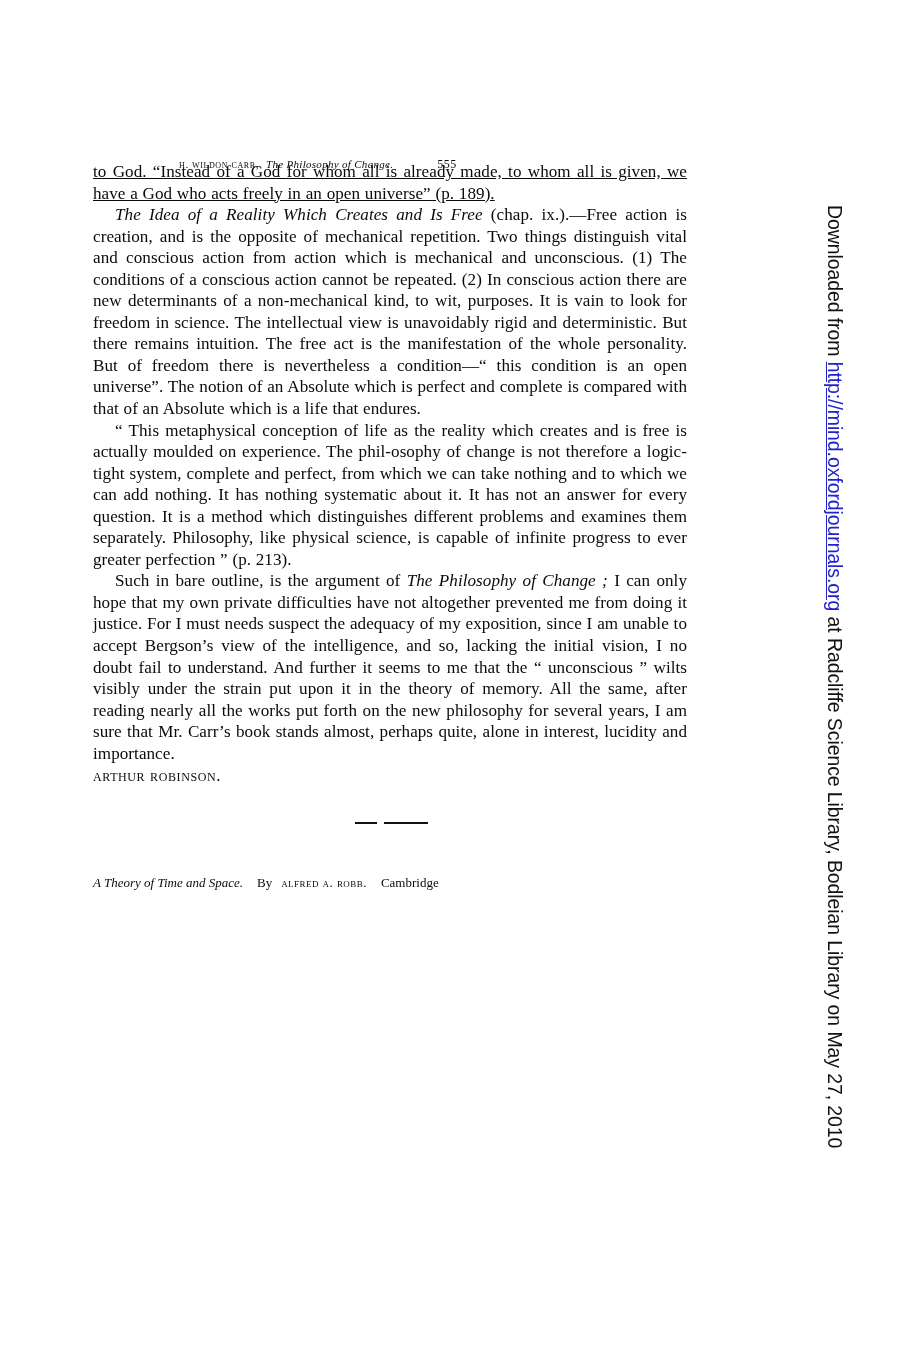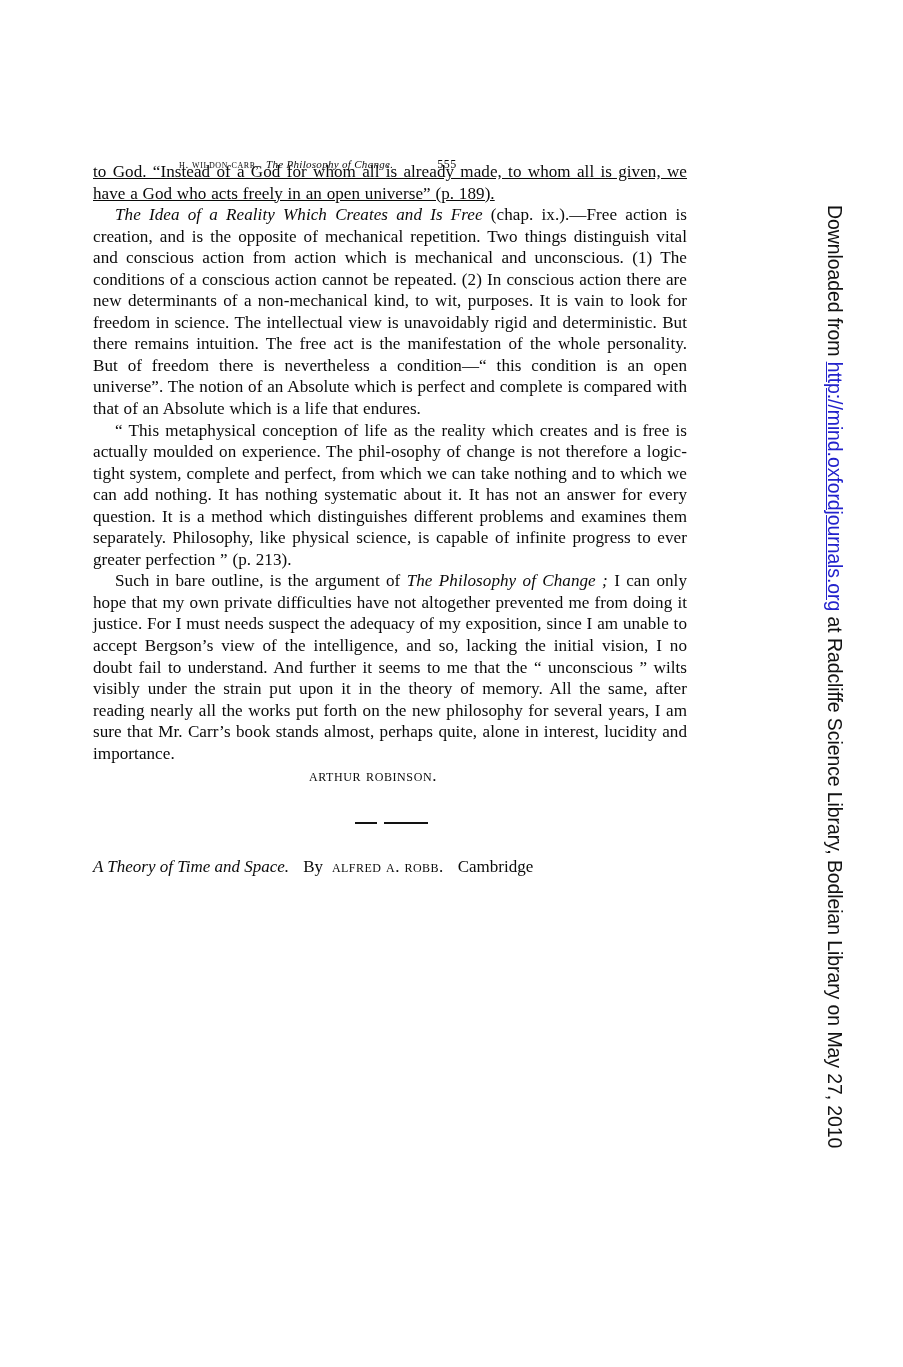--- a/index.html
+++ b/index.html
@@ -79,21 +79,21 @@
   .sc {
     font-variant: small-caps;
     text-transform: lowercase;
     letter-spacing: 0.45px;
   }
 
   
   .signature {
     margin-top: 2px;
     font-size: 17px;
-    text-align: center;
+    text-align: left;
     padding-right: 34px;
     font-variant: small-caps;
     text-transform: lowercase;
     letter-spacing: 0.6px;
   }
 
   
   .divider-wrap {
     margin-top: 24px;
     height: 26px;
@@ -105,22 +105,22 @@
     position: absolute;
     top: 12px;
     height: 2px;
     background: #121212;
   }
   .divider-wrap .rule-a { left: 262px; width: 22px; }
   .divider-wrap .rule-b { left: 291px; width: 44px; }
 
   
   .book-head {
-    margin-top: 20px;
-    font-size: 17px;
+    margin-top: 36px;
+    font-size: 13px;
     line-height: 21.6px;
   }
   .book-head .line1 { text-align: left; }
   .book-head .line2 { text-align: center; padding-right: 26px; }
 
   .sp-sm { display: inline-block; width: 9px; }
   .sp-md { display: inline-block; width: 14px; }
 
   .book-body { margin-top: 17px; }
 

